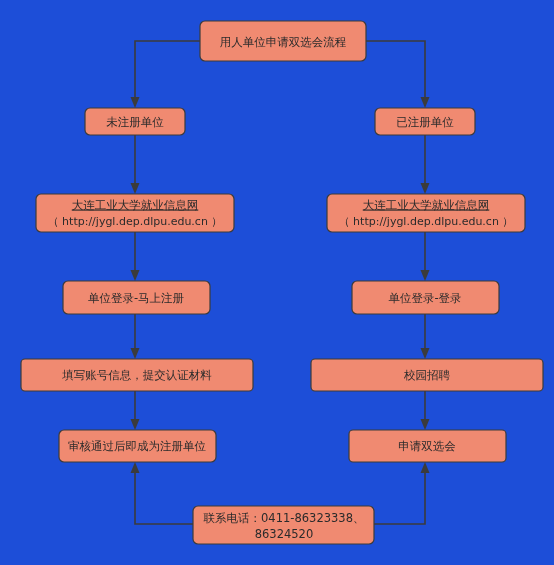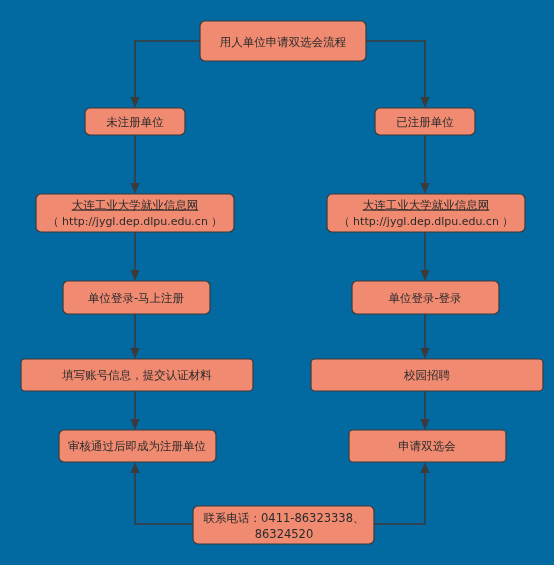--- a/index.html
+++ b/index.html
@@ -53,21 +53,21 @@
   .node-label.url-line {
     font-size: 11px;
   }
   .node-label.underlined {
     text-decoration: underline;
   }
 </style>
 </head>
 <body>
 
-<div id="flowchart-root" style="background: #0369a1;">
+<div id="flowchart-root" style="background: #1d4ed8;">
   <svg id="flow-svg" viewBox="0 0 554 565" xmlns="http://www.w3.org/2000/svg">
 
     <g>
 
       <path class="connector" d="M 200 41 L 135 41 L 135 99" stroke="#3b3b3b"></path>
       <polygon class="arrow-head" points="135,108 130.5,97 139.5,97" fill="#3b3b3b"></polygon>
 
       <path class="connector" d="M 366 41 L 425 41 L 425 99" stroke="#3b3b3b"></path>
       <polygon class="arrow-head" points="425,108 420.5,97 429.5,97" fill="#3b3b3b"></polygon>
 

